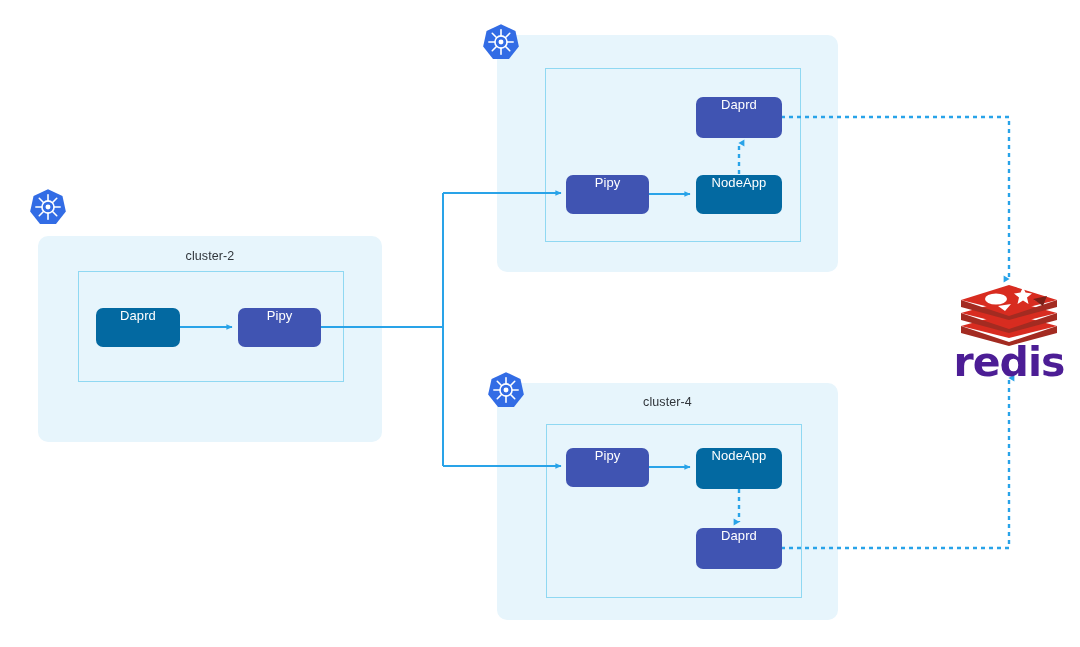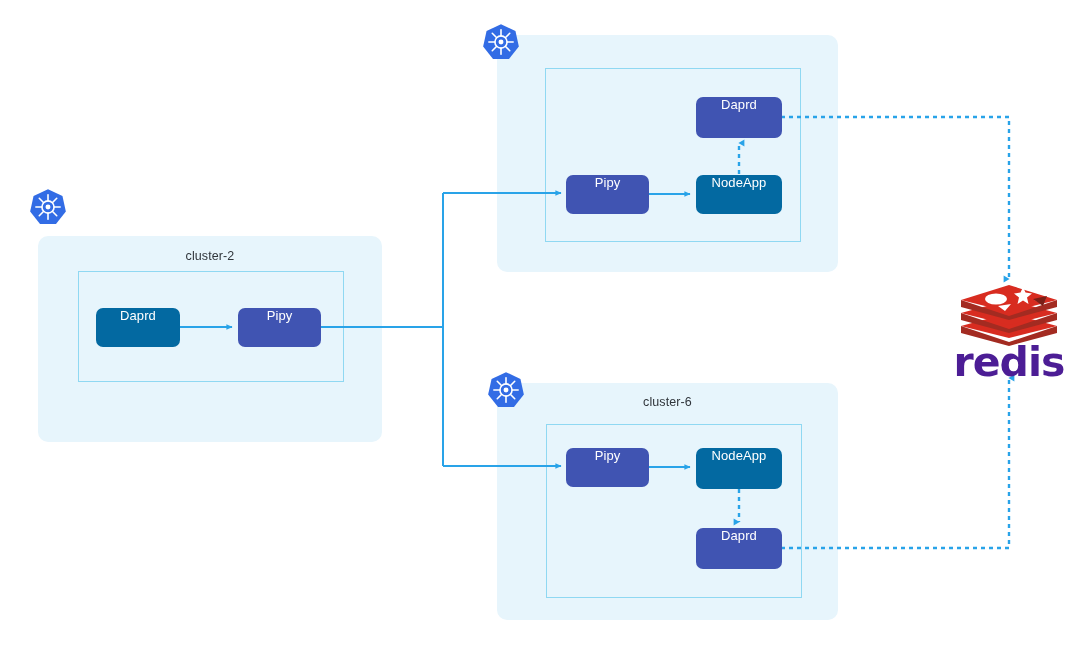--- a/index.html
+++ b/index.html
@@ -91,21 +91,21 @@
   <div class="cluster-panel" style="left:38px; top:236px; width:344px; height:206px;">
     <div class="cluster-title" style="top:13px;">cluster-2</div>
     <div class="inner-box" style="left:40px; top:35px; width:264px; height:109px;"></div>
   </div>
 
   <div class="cluster-panel" style="left:497px; top:35px; width:341px; height:237px;">
     <div class="inner-box" style="left:48px; top:33px; width:254px; height:172px;"></div>
   </div>
 
   <div class="cluster-panel" style="left:497px; top:383px; width:341px; height:237px;">
-    <div class="cluster-title" style="top:12px;">cluster-6</div>
+    <div class="cluster-title" style="top:12px;">cluster-4</div>
     <div class="inner-box" style="left:49px; top:41px; width:254px; height:172px;"></div>
   </div>
 
   <svg id="wires" viewBox="0 0 1080 647" xmlns="http://www.w3.org/2000/svg">
     <defs>
       <marker id="ah-r" markerWidth="7" markerHeight="7" refX="5.6" refY="3.2" orient="auto" markerUnits="userSpaceOnUse">
         <path d="M0,0.4 L6.2,3.2 L0,6 Z" fill="#29a3e8"></path>
       </marker>
       <marker id="ah-u" markerWidth="8" markerHeight="8" refX="3.6" refY="1.2" orient="auto-start-reverse" markerUnits="userSpaceOnUse">
         <path d="M0,6.6 L3.6,0.6 L7.2,6.6 Z" fill="#29a3e8"></path>

